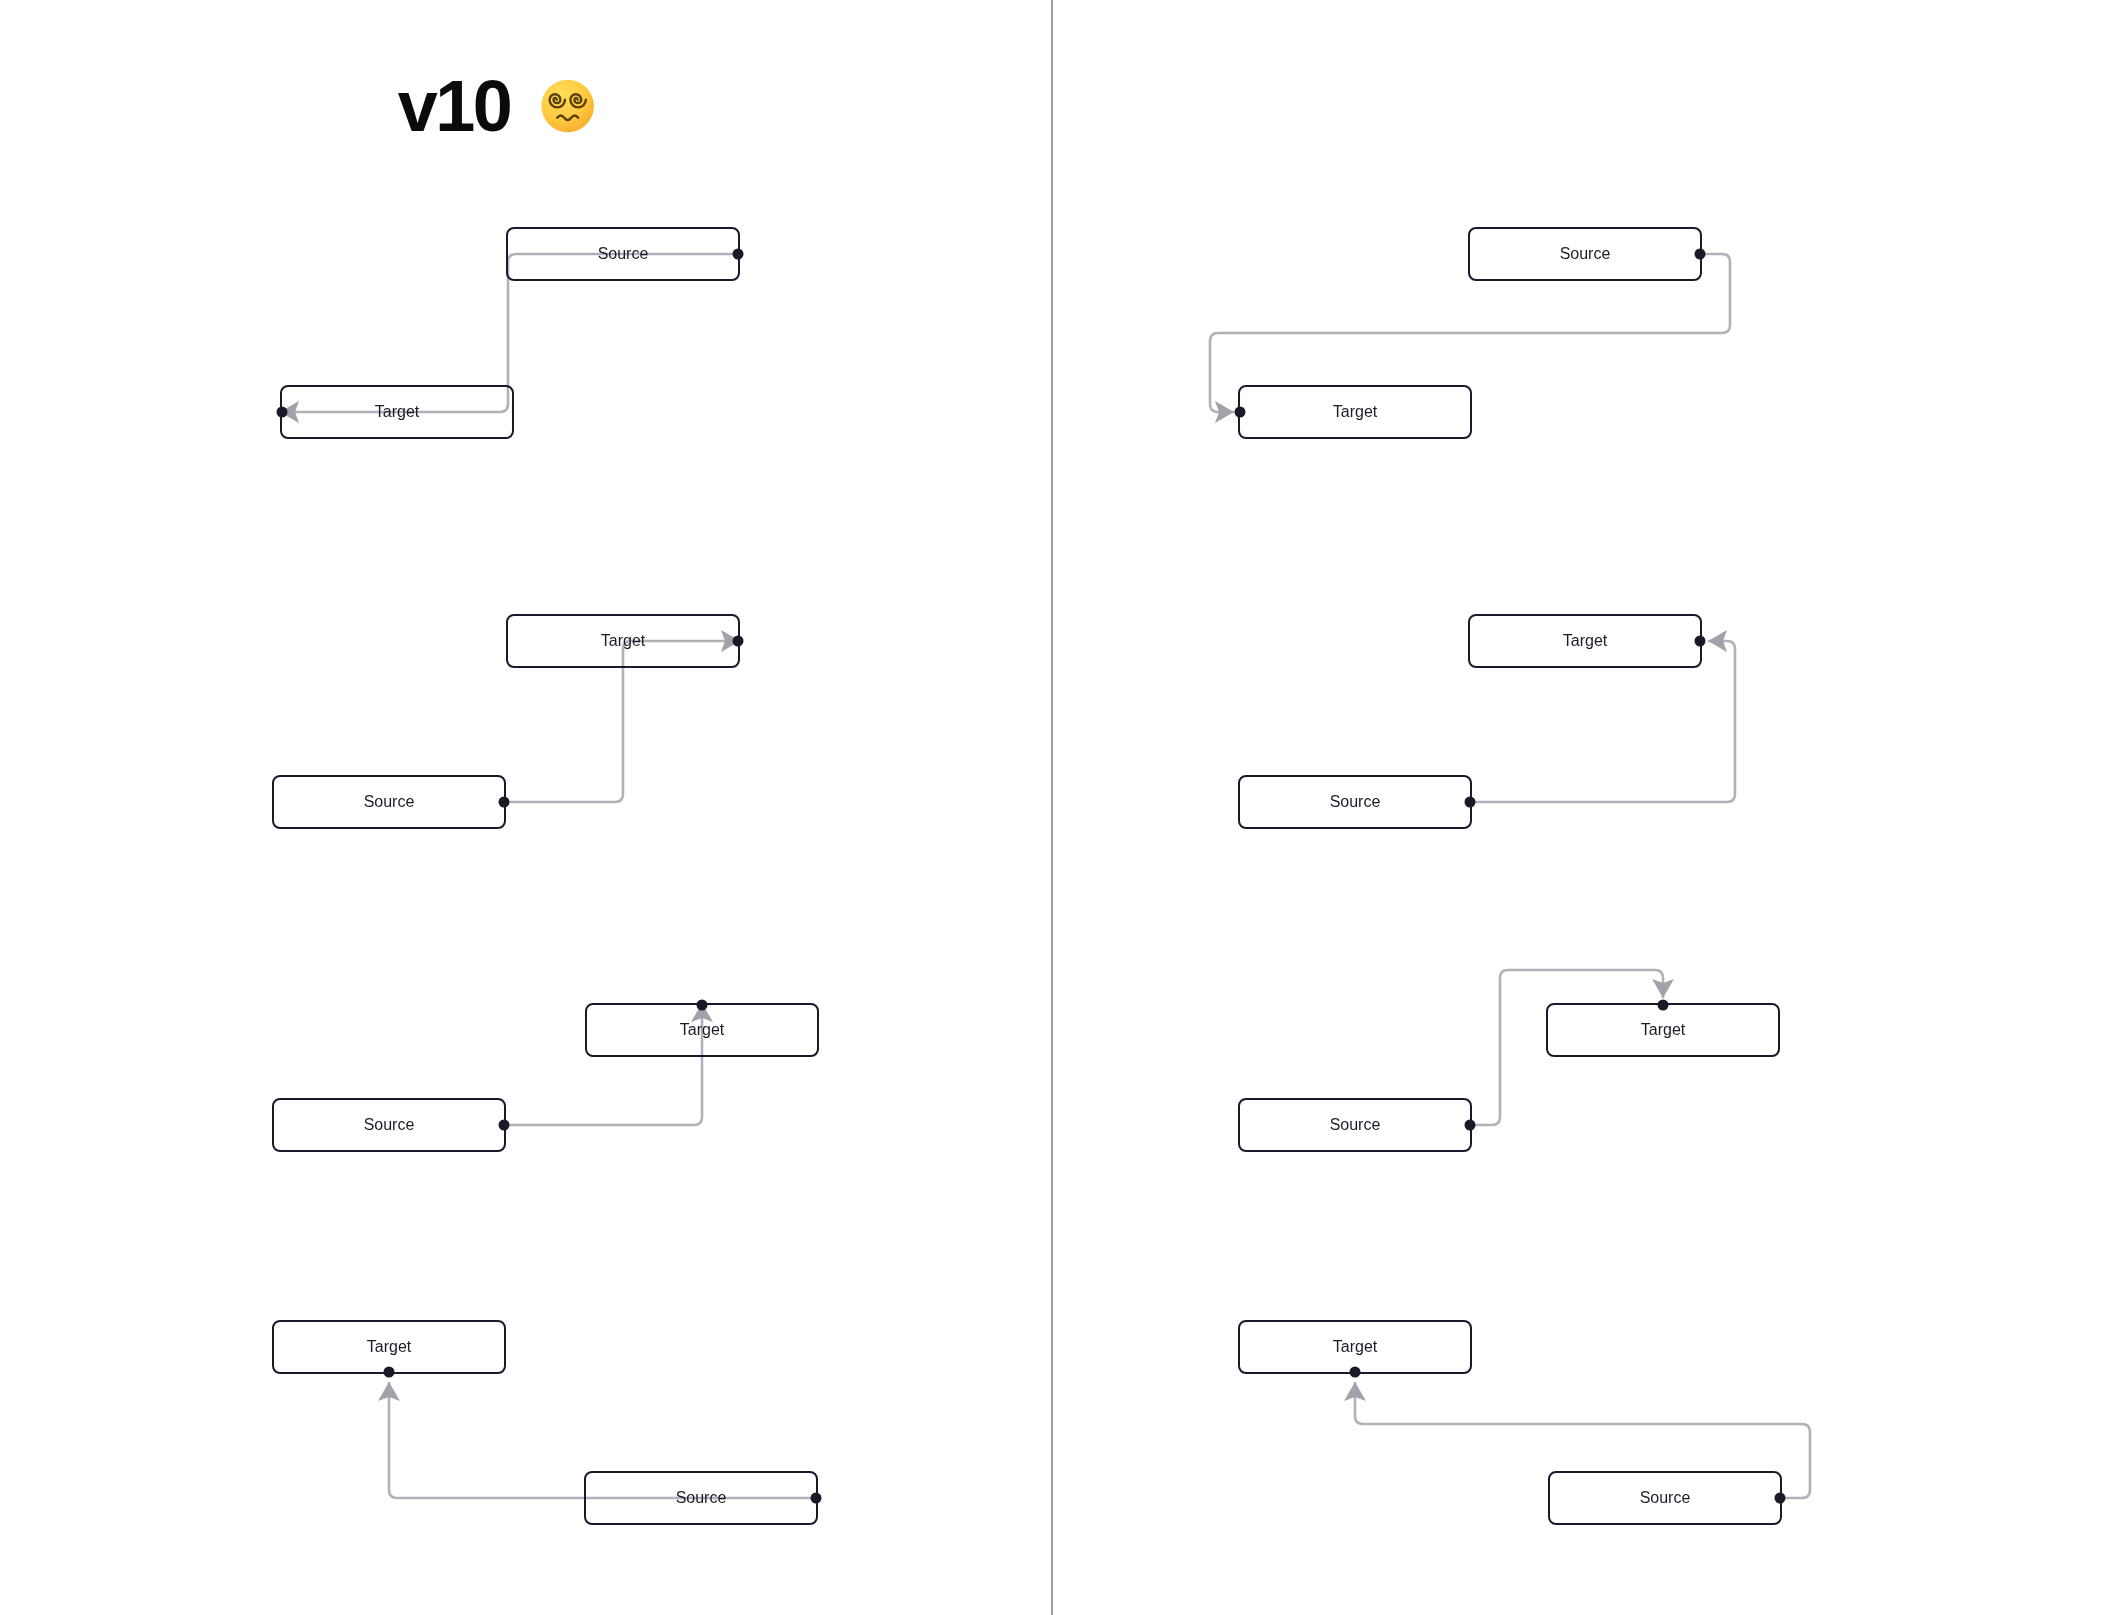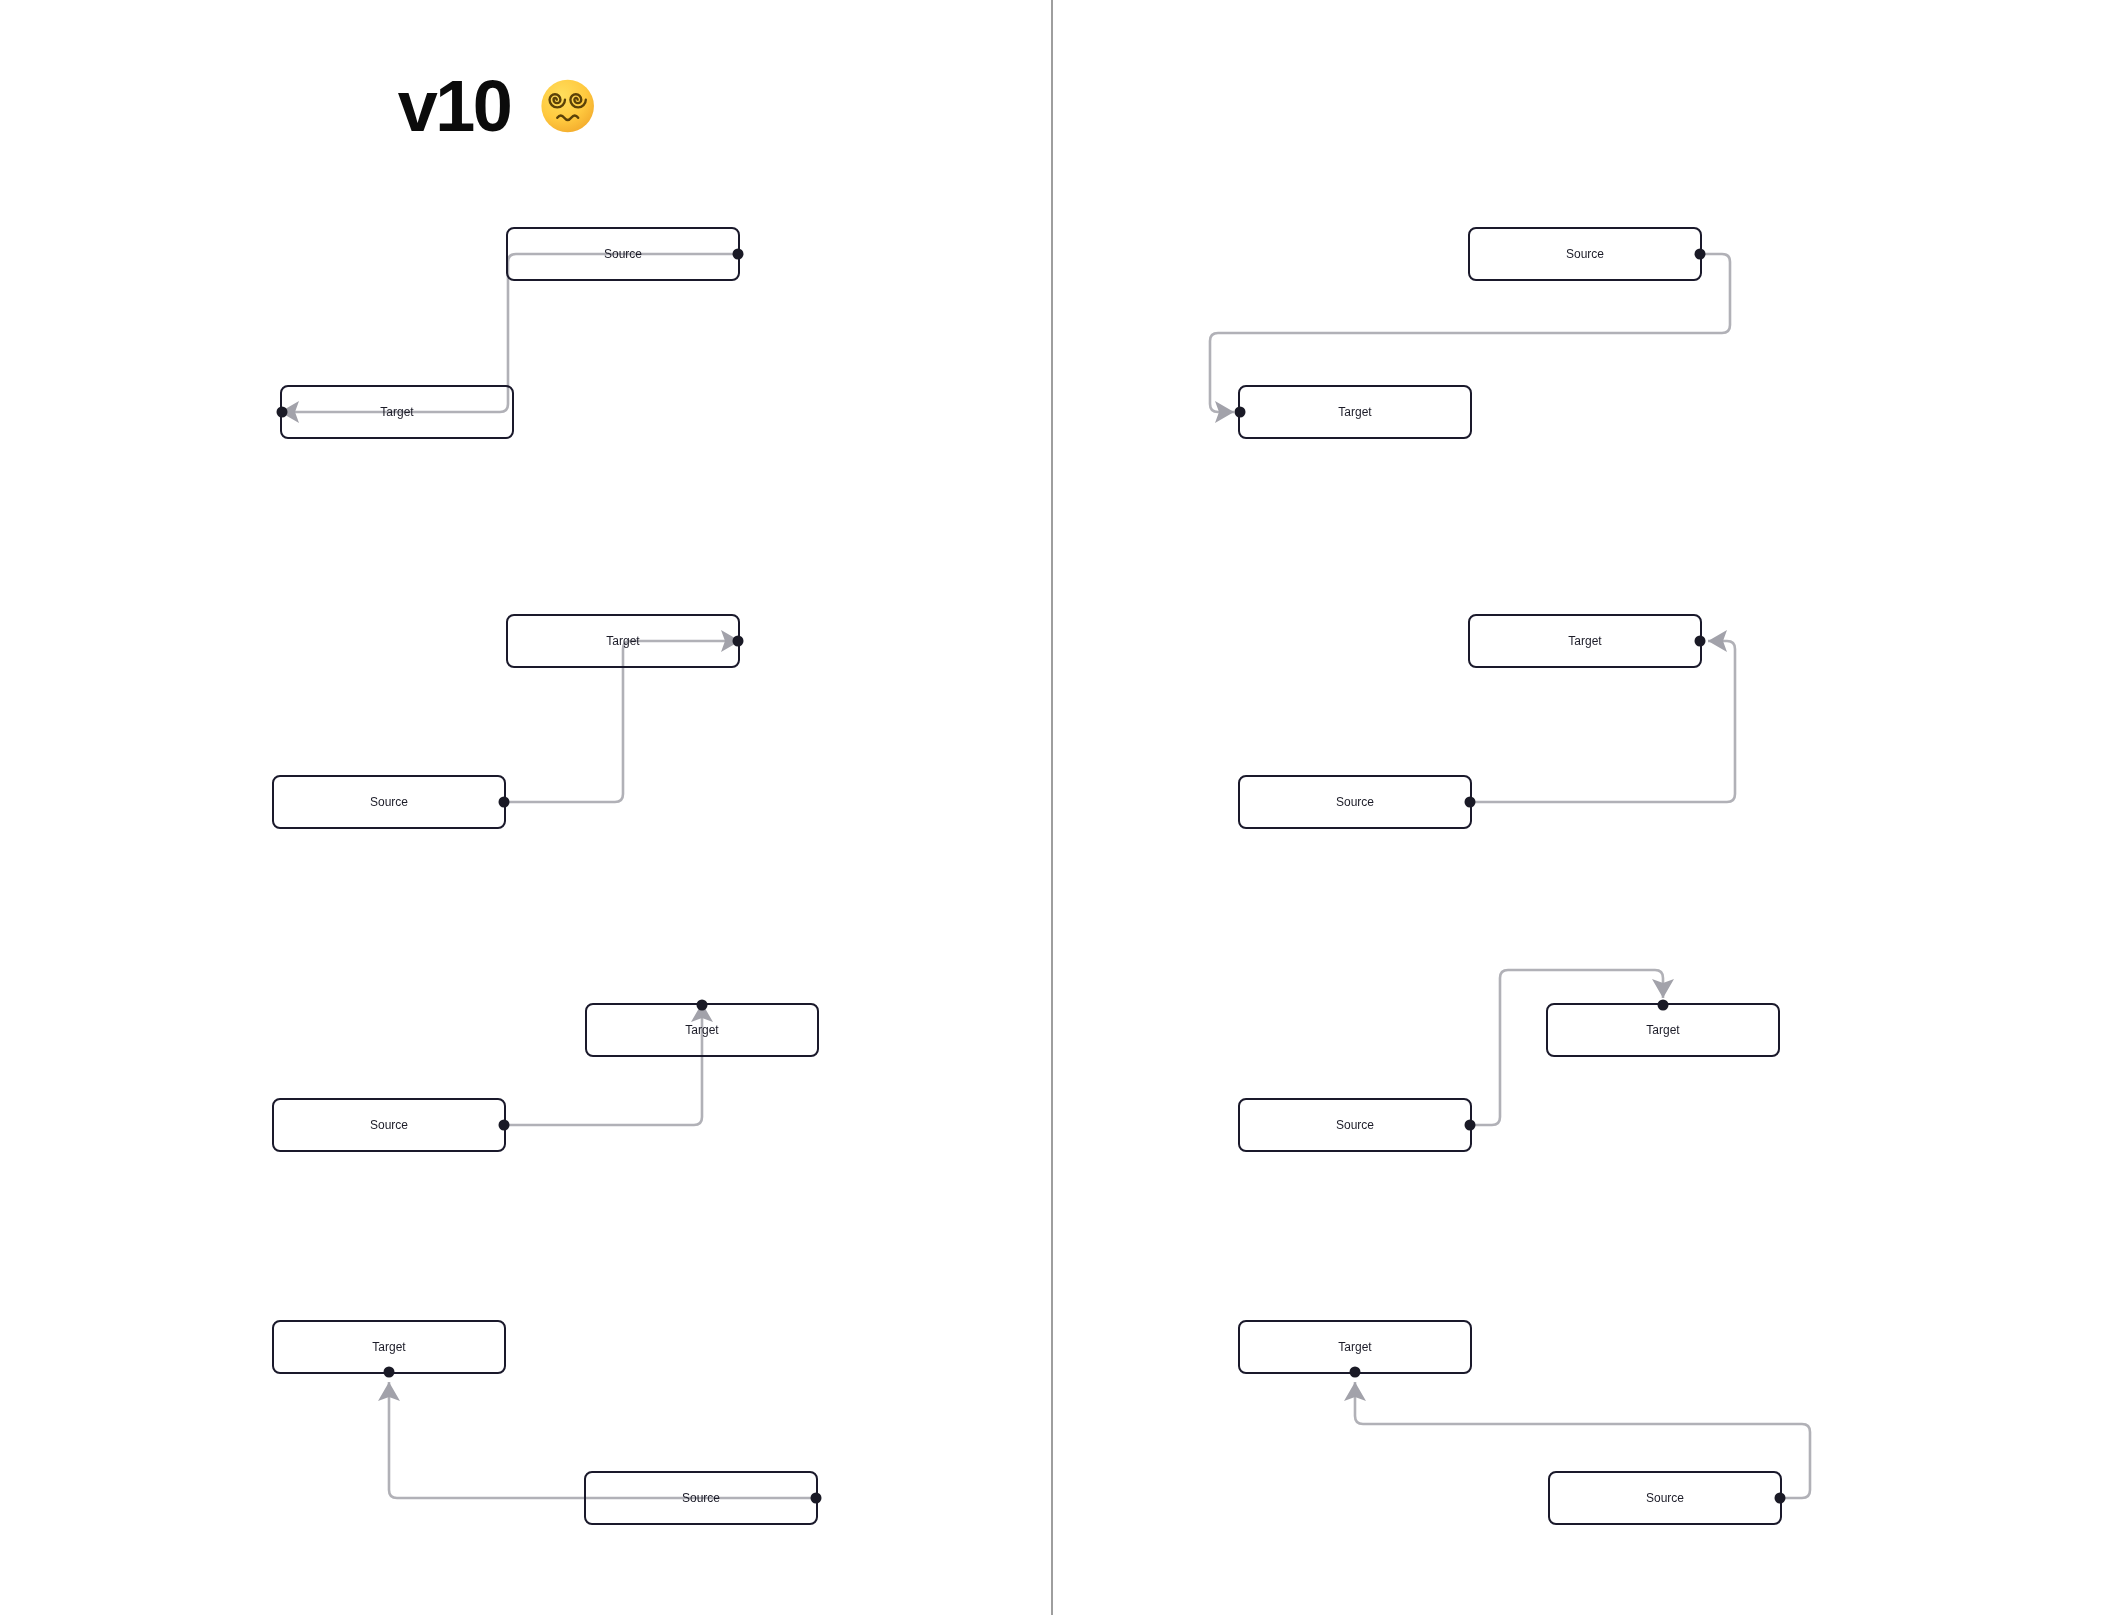--- a/index.html
+++ b/index.html
@@ -18,21 +18,21 @@
   }
   .emoji{width:58px;height:58px;display:block;}
   svg.edges{position:absolute;left:0;top:0;z-index:1;pointer-events:none;}
   svg.edges path.edge{pointer-events:stroke;}
   .node{
     position:absolute;width:234px;height:54px;box-sizing:border-box;
     border:2px solid var(--node-border,#1a192b);border-radius:8px;background:transparent;
     display:flex;align-items:center;justify-content:center;z-index:2;
   }
   .node-label{
-    font-size:12px;color:var(--label,#1c1c28);line-height:1;z-index:2;
+    font-size:16px;color:var(--label,#1c1c28);line-height:1;z-index:2;
   }
   .handle{
     position:absolute;width:11px;height:11px;border-radius:50%;
     background:var(--handle,#1a1a26);transform:translate(-50%,-50%);z-index:4;
   }
   .handle-right{left:100%;top:50%;}
   .handle-left{left:0;top:50%;}
   .handle-top{left:50%;top:0;}
   .handle-bottom{left:50%;top:100%;}
 </style>

